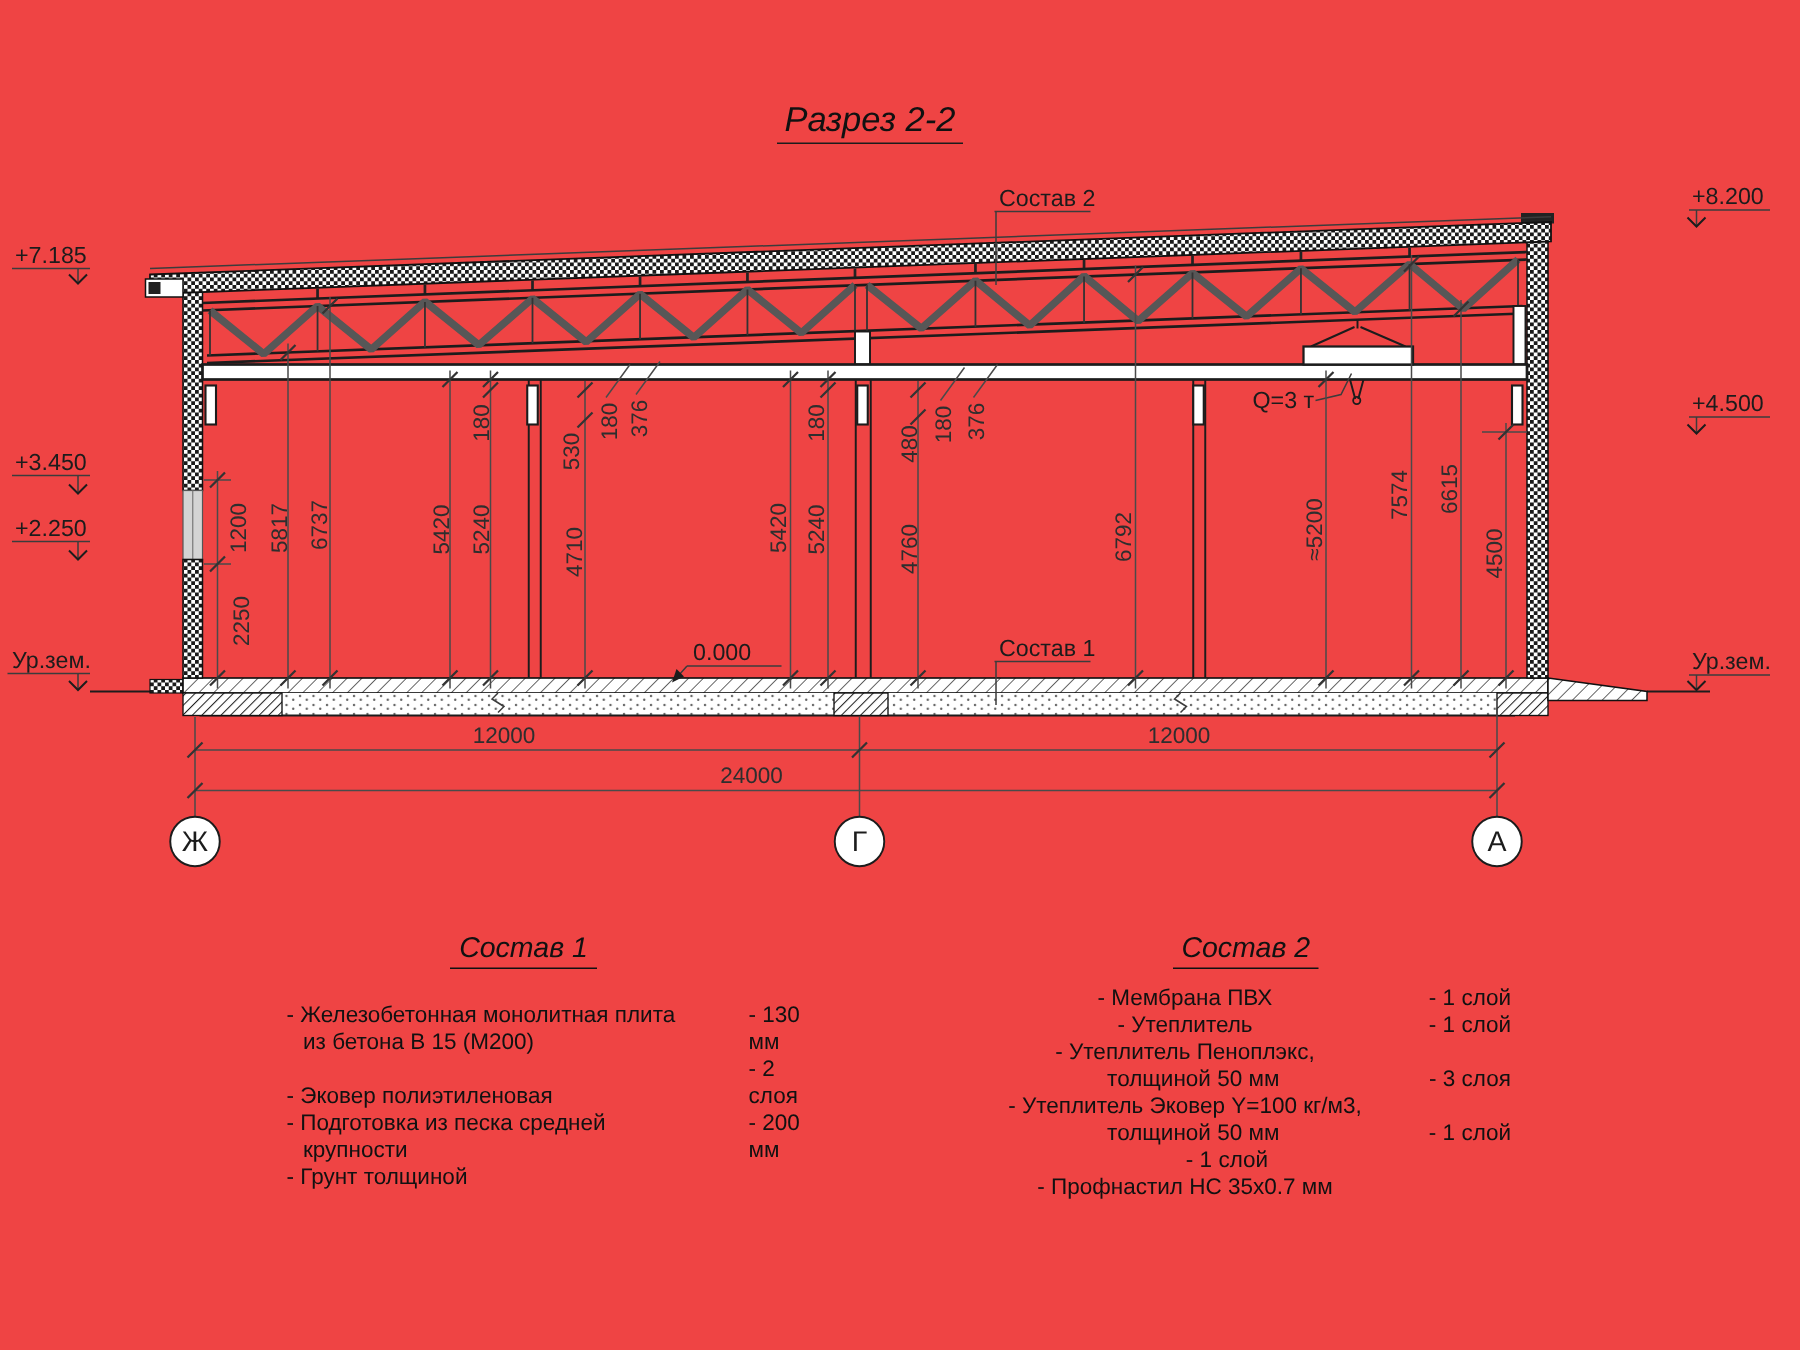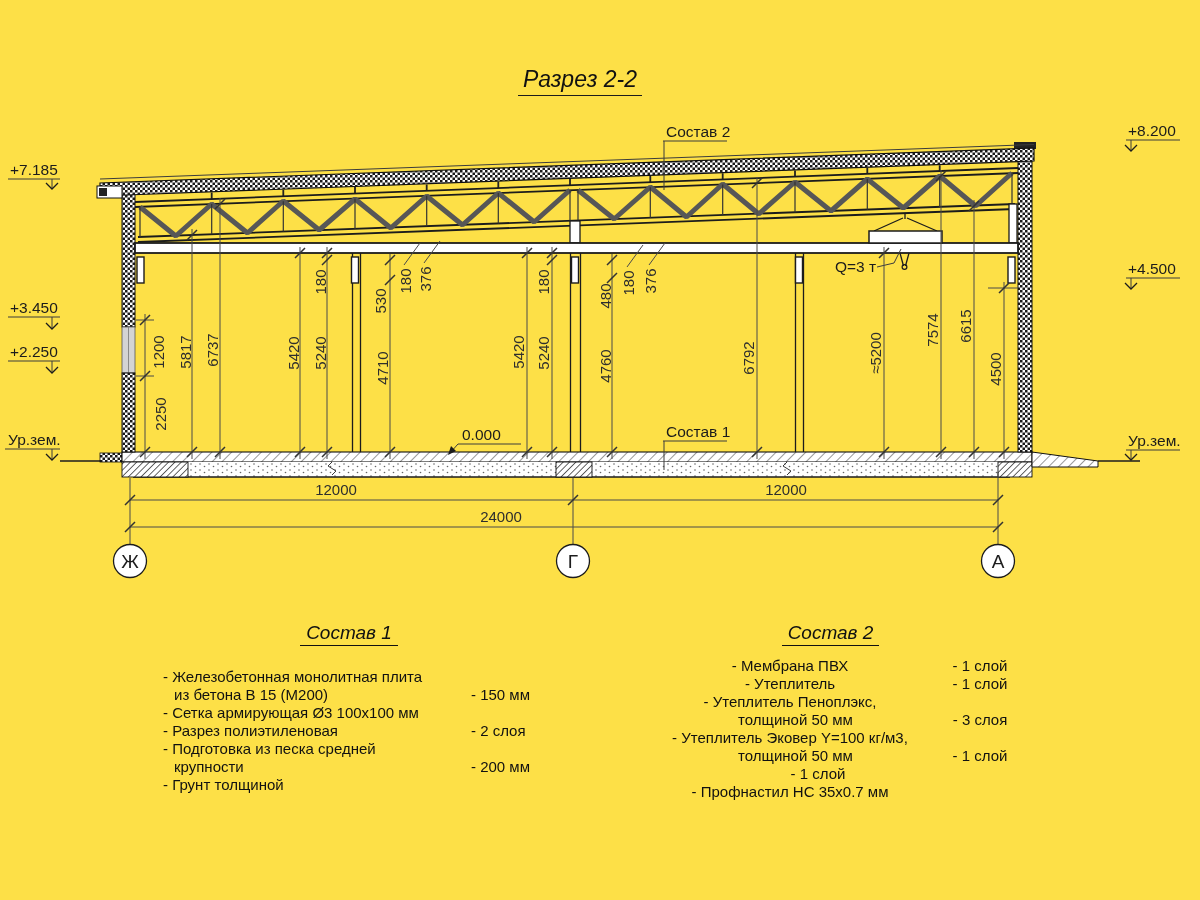--- a/index.html
+++ b/index.html
@@ -1,16 +1,16 @@
 <!DOCTYPE html>
 <html><head>
 <meta charset="utf-8">
 <style>
   html,body{margin:0;padding:0;background:#fff;}
-  #canvas{position:relative;width:1200px;height:900px;background:#fde047;overflow:hidden;
+  #canvas{position:relative;width:1200px;height:900px;background:#ef4444;overflow:hidden;
           font-family:"Liberation Sans","DejaVu Sans",sans-serif;color:#111;}
   svg{position:absolute;left:0;top:0;}
   svg text{font-family:"Liberation Sans","DejaVu Sans",sans-serif;fill:#1c1c1c;}
   .ln{stroke:#1c1c1c;stroke-width:1.3;fill:none;}
   .ln2{stroke:#1c1c1c;stroke-width:1.8;fill:none;}
   .thin{stroke:#3c3c3c;stroke-width:1;fill:none;}
   .dim{stroke:#4a4a4a;stroke-width:1;fill:none;}
   .tick{stroke:#333;stroke-width:1.5;fill:none;}
   .diag{stroke:#575757;stroke-width:5;fill:none;stroke-linejoin:bevel;}
   .memb{stroke:#333;stroke-width:1.2;fill:none;}
@@ -22,21 +22,21 @@
               font-size:23px;font-style:italic;}
   .page-title span{border-bottom:1.7px solid #1c1c1c;padding:0 5px 3px;}
   .list{position:absolute;font-size:15px;line-height:18px;color:#111;}
   .list-title{text-align:center;font-style:italic;font-size:19px;}
   .list-title span{border-bottom:1.5px solid #111;padding:0 6px 2px;}
   .s1 .rows{margin-top:26px;}
   .s2 .rows{margin-top:15px;text-align:center;}
   .s2 .list-title{margin-left:25px;}
   .row{display:flex;align-items:flex-end;}
   .li-name{white-space:pre-line;padding-left:11px;text-indent:-11px;}
-  .s1 .li-name{width:297px;}
+  .s1 .li-name{width:297px;margin-left:28px;}
   .s2 .li-name{width:313px;}
   .li-val{flex:1;}
 </style>
 </head>
 <body>
 
 <div id="canvas">
 
   <div class="page-title">
     <span>Разрез 2-2</span>
@@ -263,28 +263,24 @@
       <text class="axtxt" x="998" y="567.5" text-anchor="middle">А</text>
     </g>
   </svg>
 
   <div class="list s1" style="left:163px;top:624px;width:372px;">
     <div class="list-title"><span>Состав 1</span></div>
     <div class="rows">
       <div class="row">
         <div class="li-name">- Железобетонная  монолитная плита
 из бетона В 15 (М200)</div>
-        <div class="li-val">- 150 мм</div>
-      </div>
-      <div class="row">
-        <div class="li-name">- Сетка армирующая Ø3 100х100 мм</div>
-        <div class="li-val"></div>
-      </div>
-      <div class="row">
-        <div class="li-name">- Разрез полиэтиленовая</div>
+        <div class="li-val">- 130 мм</div>
+      </div>
+      <div class="row">
+        <div class="li-name">- Эковер полиэтиленовая</div>
         <div class="li-val">-  2 слоя</div>
       </div>
       <div class="row">
         <div class="li-name">- Подготовка из песка средней
 крупности</div>
         <div class="li-val">- 200 мм</div>
       </div>
       <div class="row">
         <div class="li-name">- Грунт толщиной</div>
         <div class="li-val"></div>

